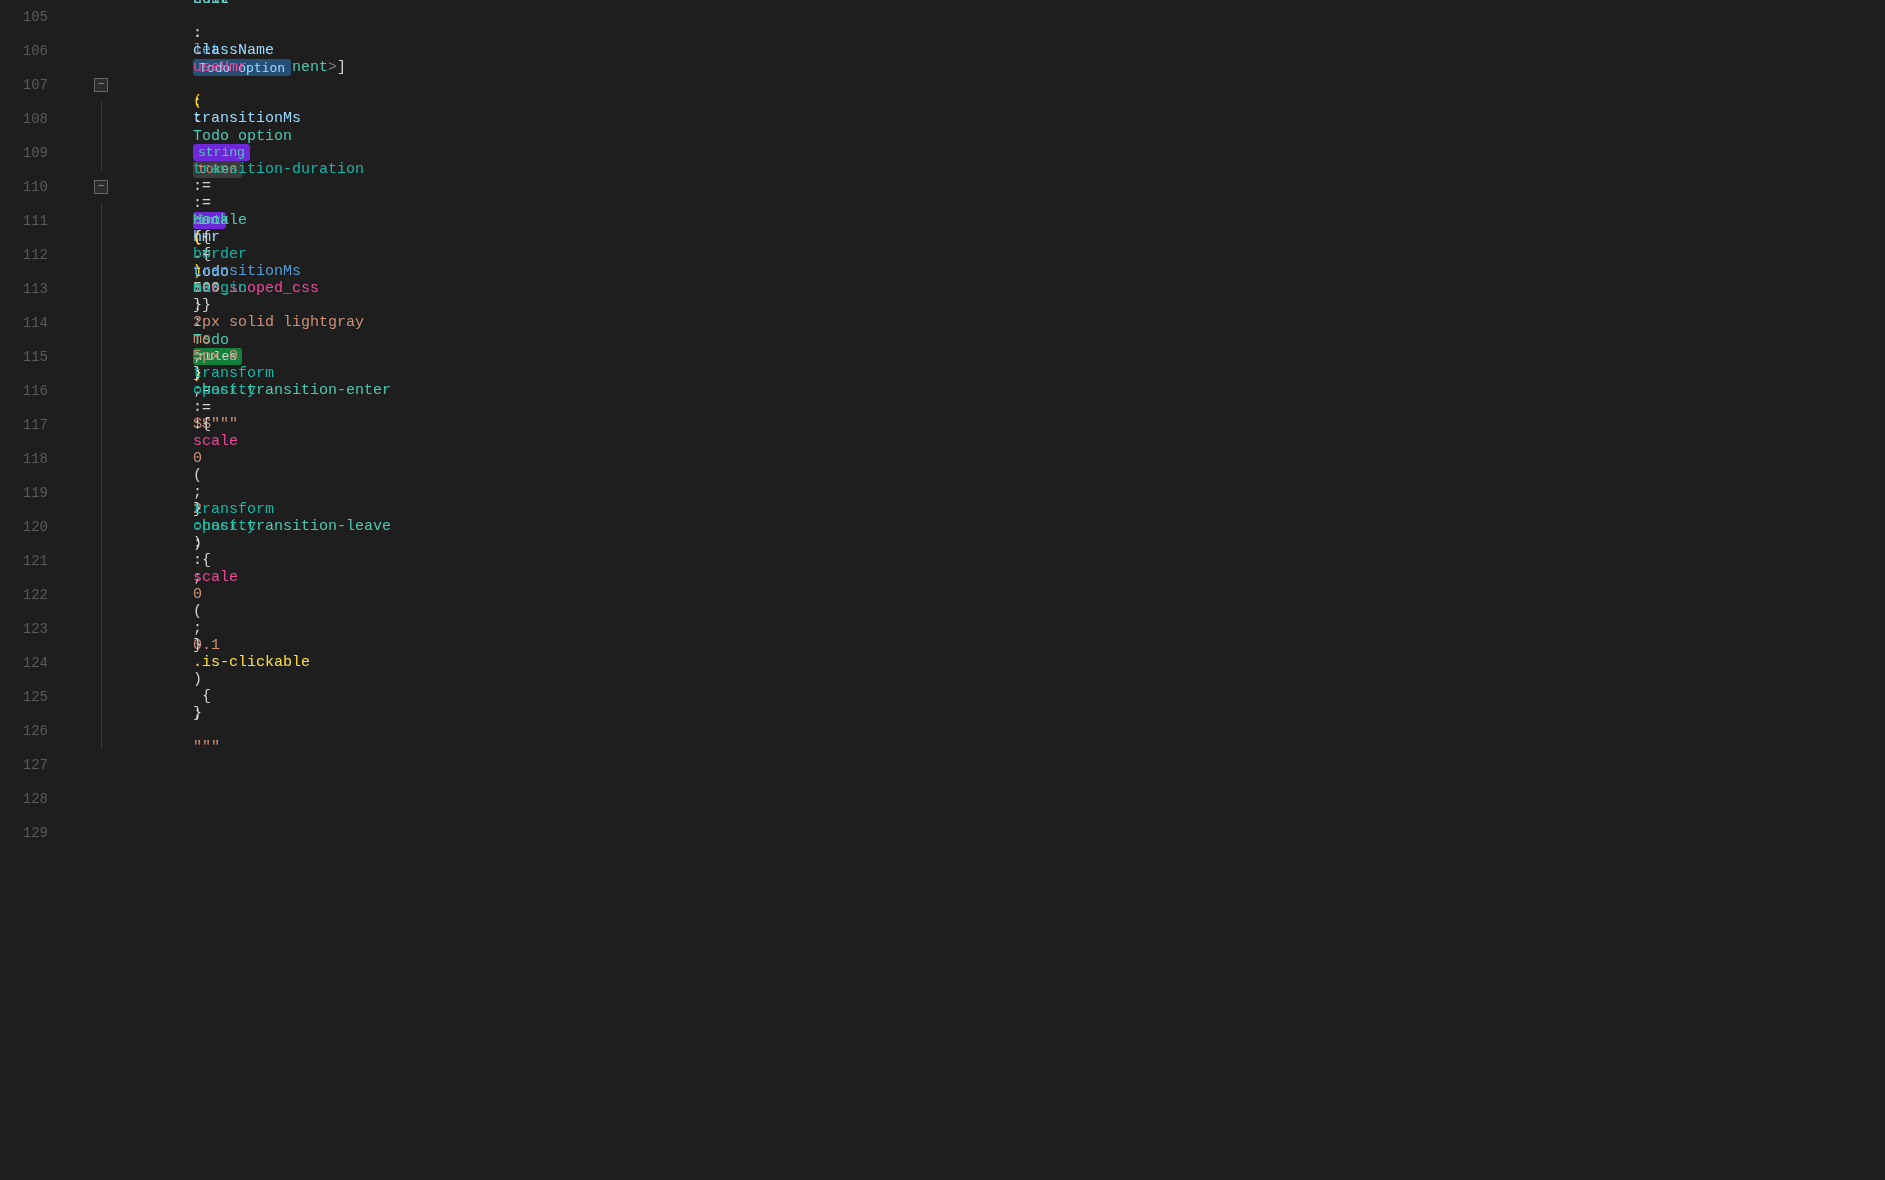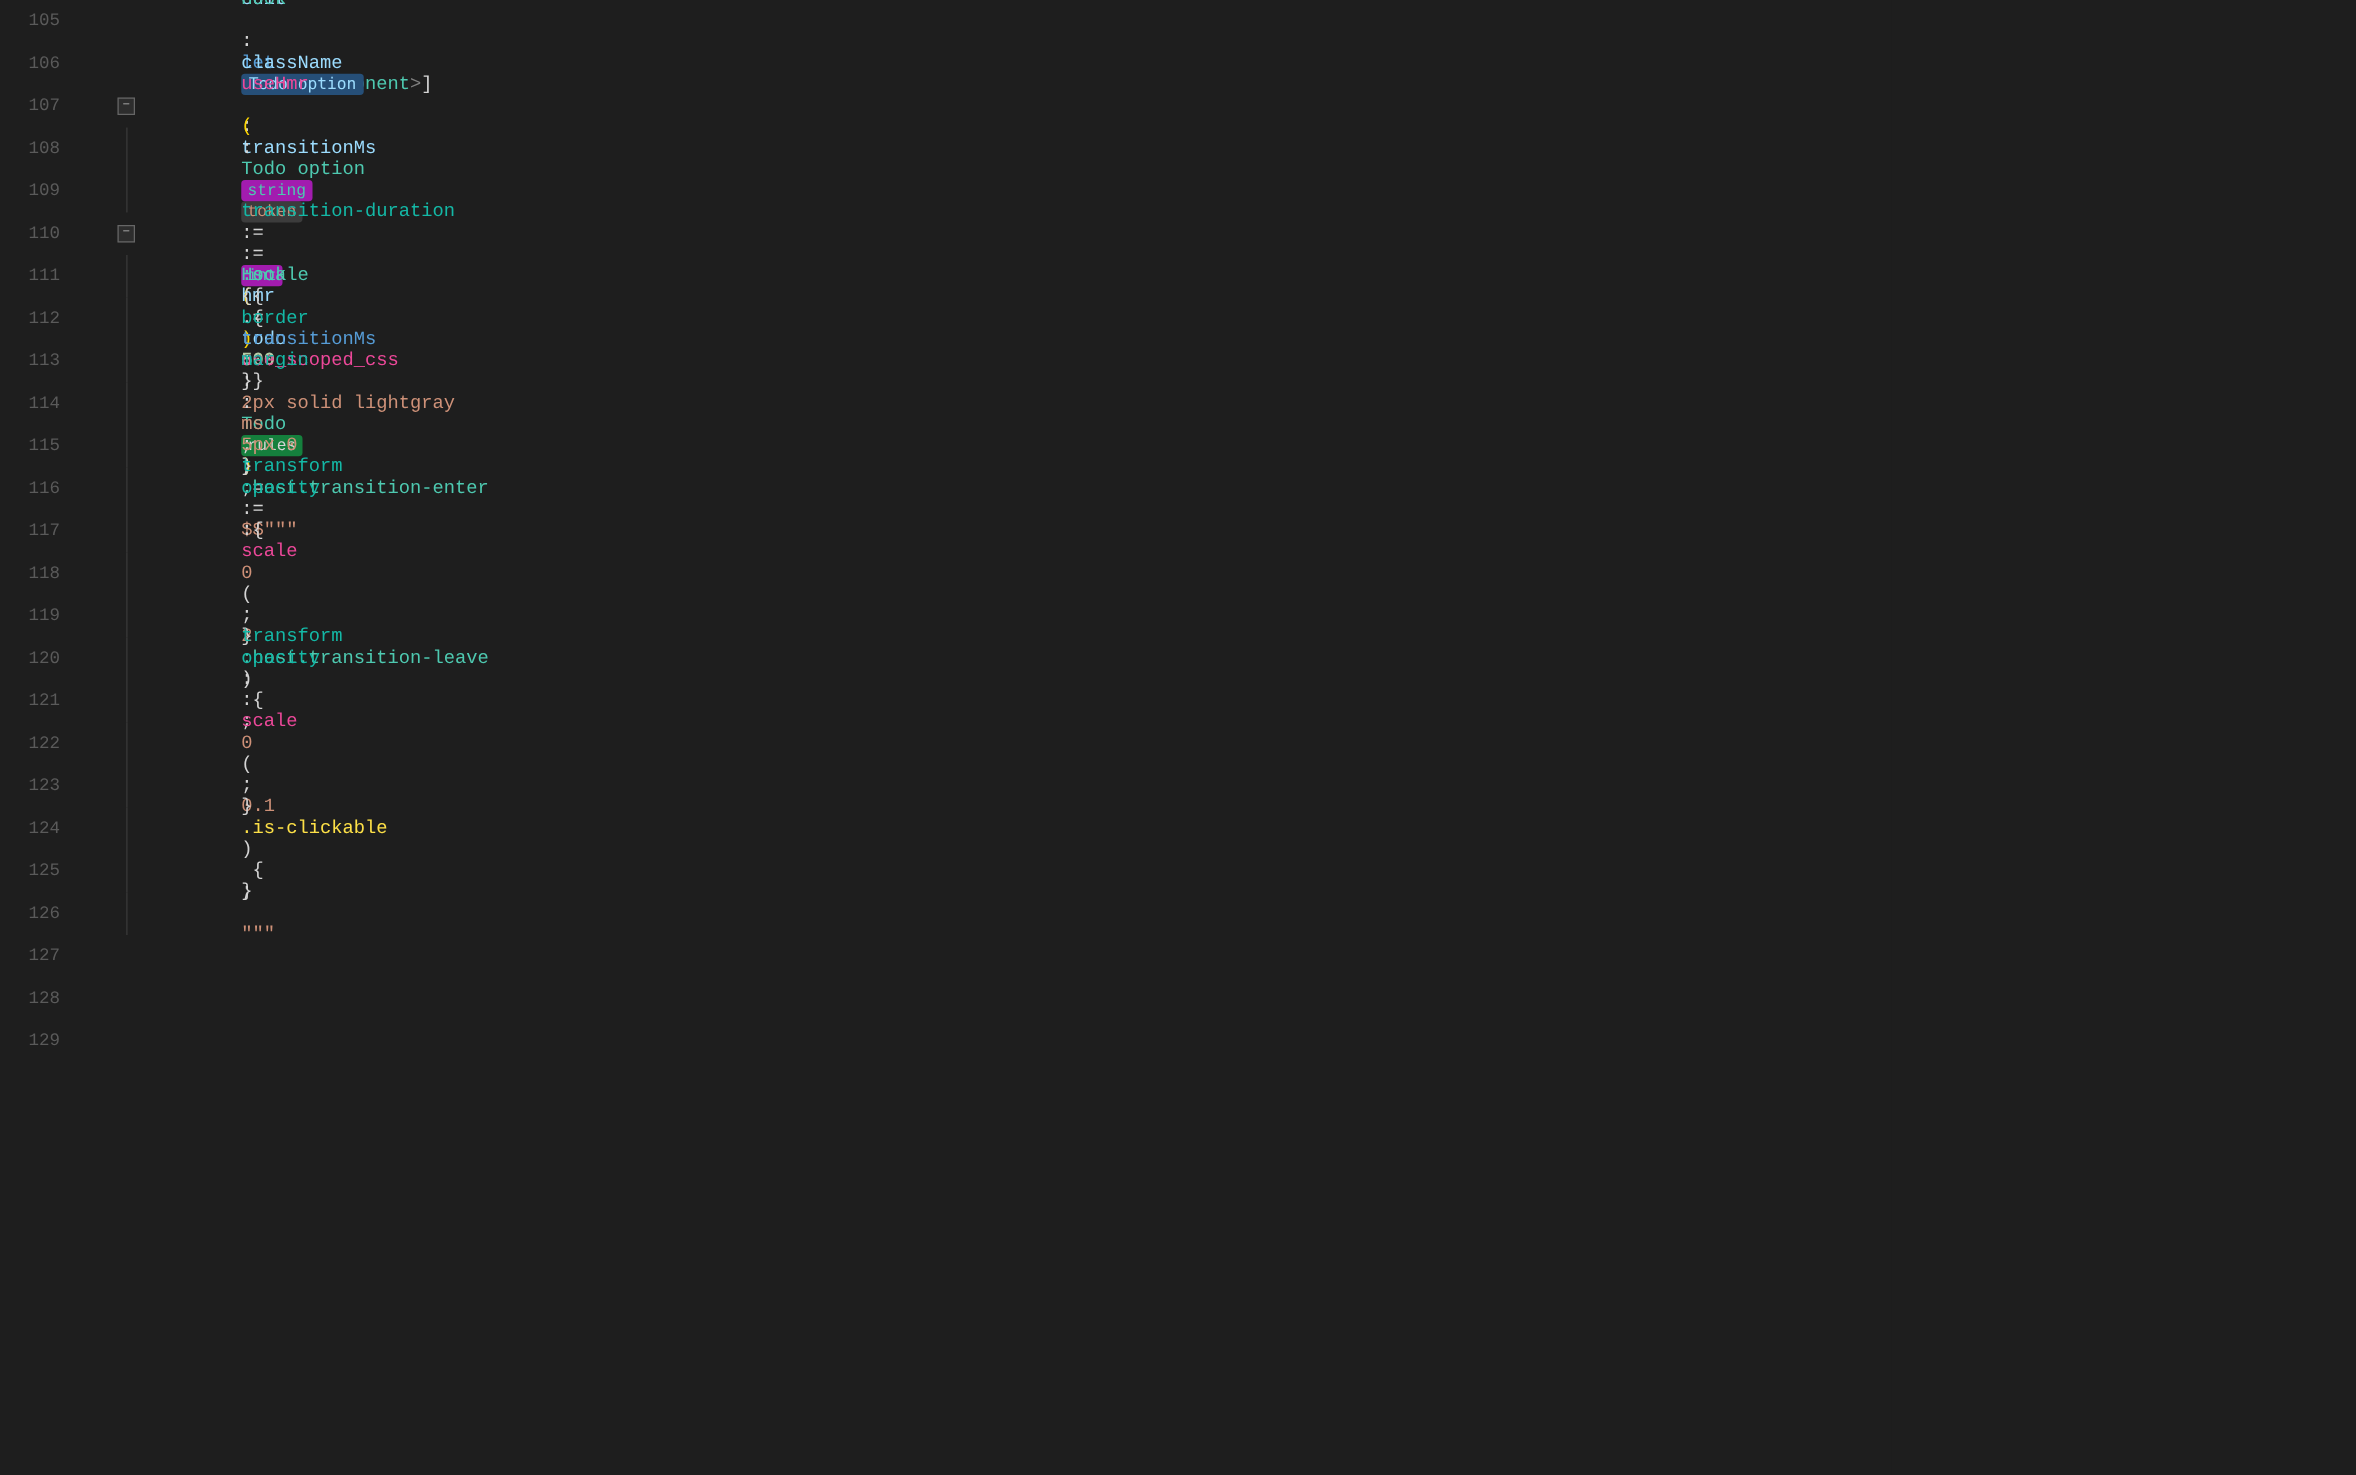--- a/index.html
+++ b/index.html
@@ -98,21 +98,21 @@
     .css-val { color: #ce9178; }
     .css-selector { color: #fde047; }
     .css-pseudo { color: #4ec9b0; }
     .css-fn { color: #ec4899; }
     .template-var { color: #569cd6; }
     .tag-bracket { color: #808080; }
     .tag-name { color: #4ec9b0; }
     .plain { color: #d4d4d4; }
 
     .type-badge {
-      background-color: #a21caf;
+      background-color: #6d28d9;
       border-radius: 3px;
       padding: 1px 5px;
       font-size: 13px;
       color: #4ec9b0;
     }
 
     .token-badge {
       background-color: #3c3c3c;
       border-radius: 3px;
       padding: 1px 5px;

